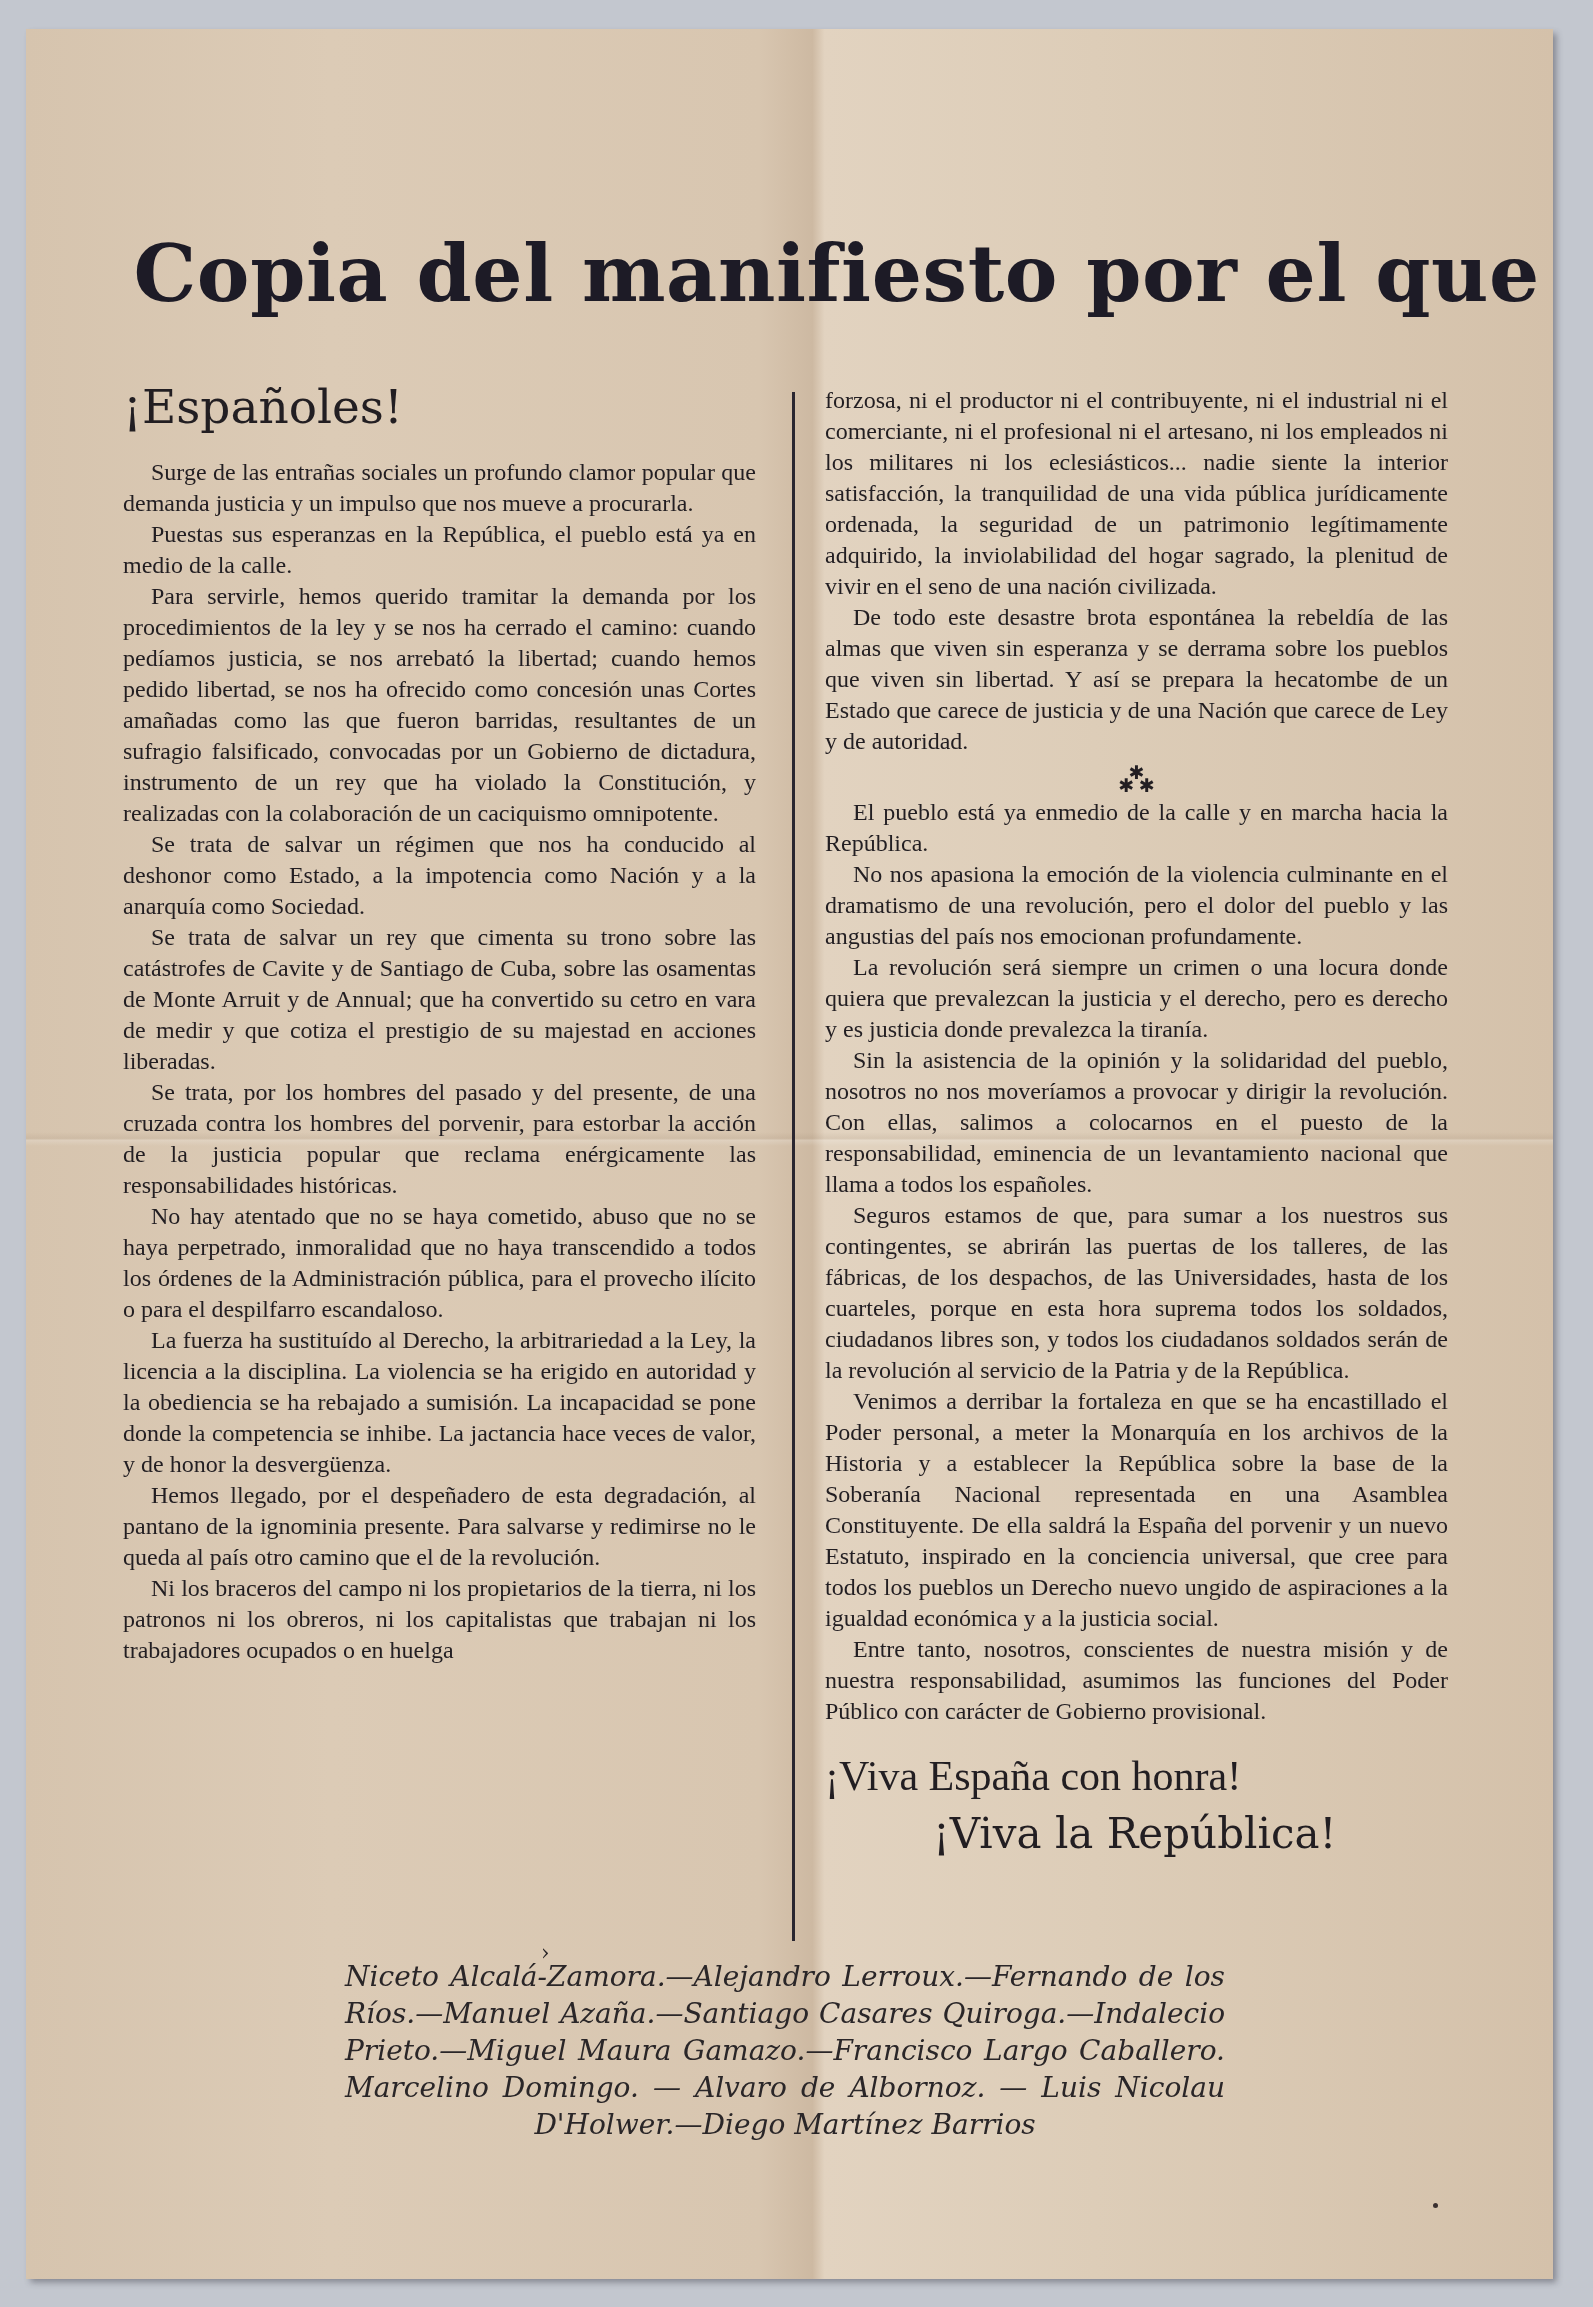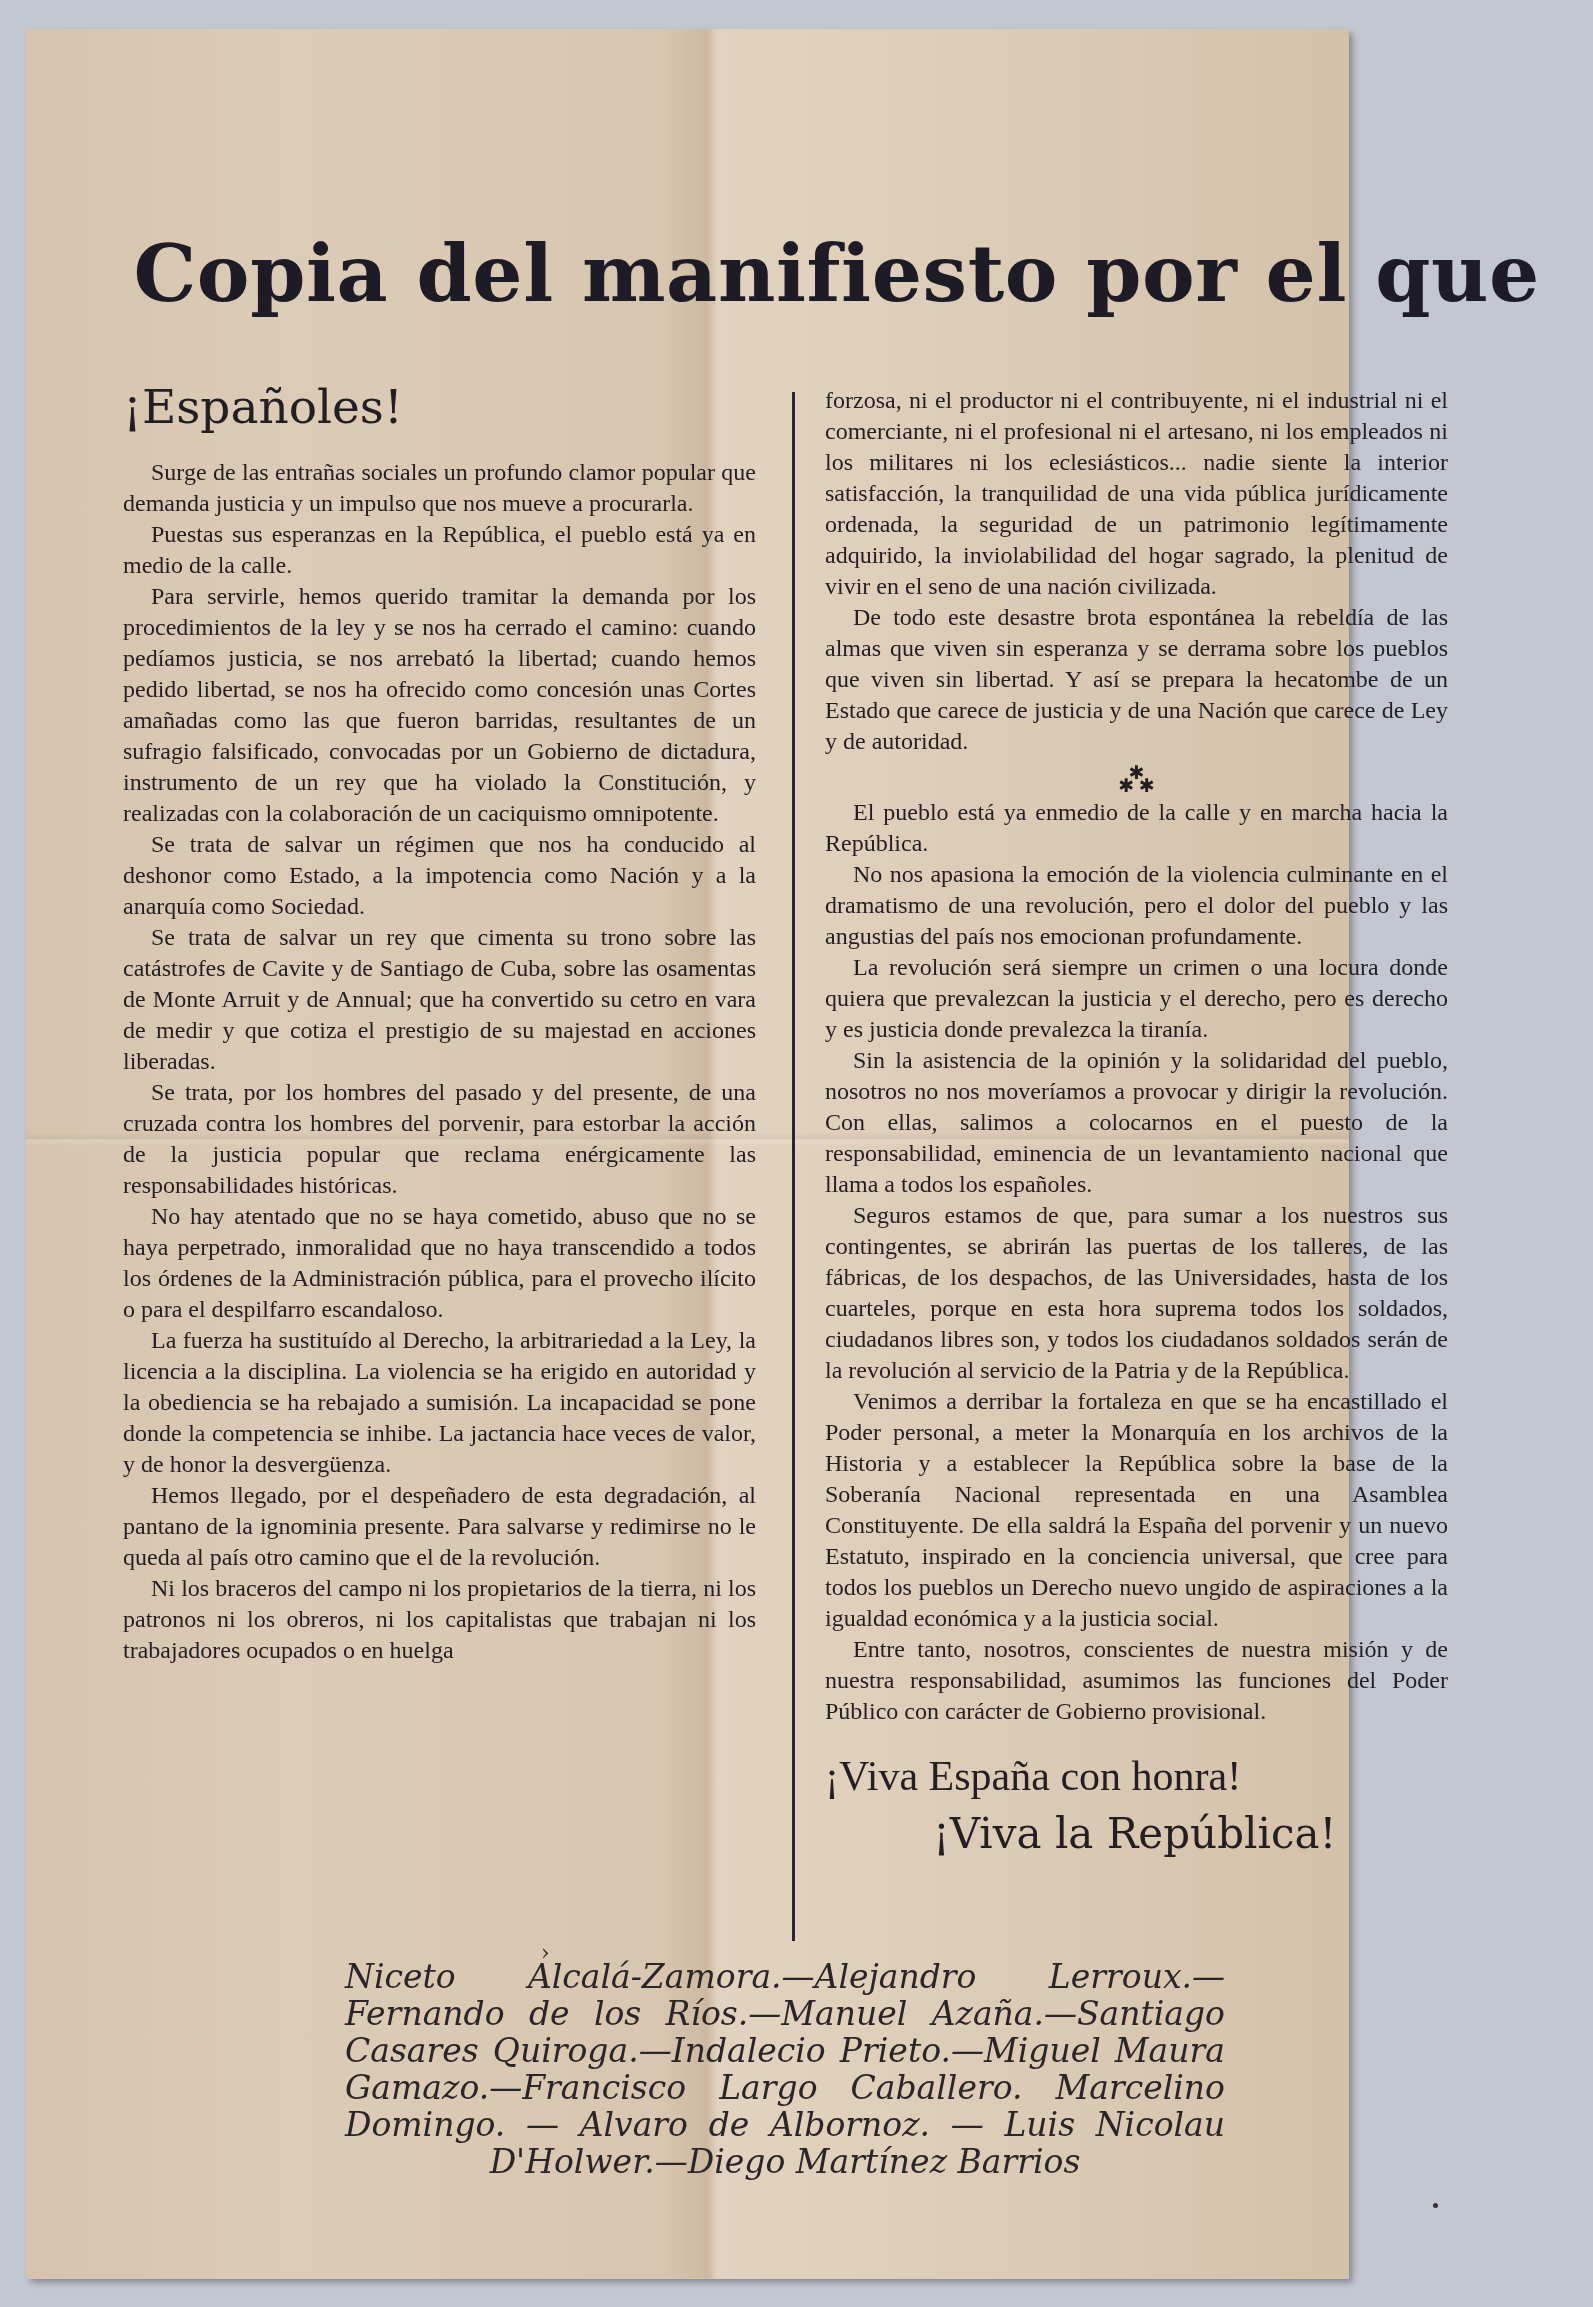--- a/index.html
+++ b/index.html
@@ -2,21 +2,21 @@
 <html style="font-size:10px"><head>
 <meta charset="utf-8">
 <style>
   html, body { margin:0; padding:0; }
   body {
     width:1594px; height:2307px; position:relative; overflow:hidden;
     background:#c3c7cf;
     font-family:"DejaVu Serif", serif;
   }
   .paper {
-    position:absolute; left:26.4px; top:29px; width:1323px; height:2250px;
+    position:absolute; left:26.4px; top:29px; width:1527px; height:2250px;
     background:linear-gradient(90deg,#d6c4ae 0%,#dccbb6 20%,#d8c6b0 48%,#cdb9a2 51.5%,#e2d3c0 52.3%,#ddcdb8 70%,#d4c1aa 100%);
     box-shadow: 3.8px 3.8px 6.3px rgba(60,60,70,0.45);
   }
   .paper::after {
     content:""; position:absolute; left:0; right:0; top:1103px; height:14px;
     background:linear-gradient(180deg, rgba(0,0,0,0) 0%, rgba(120,95,70,0.10) 45%, rgba(255,255,255,0.18) 60%, rgba(0,0,0,0) 100%);
   }
   .title {
     position:absolute; left:107px; top:132px; width:1353px;
     font-family:"DejaVu Serif", serif; color:#1d1b26;
@@ -44,21 +44,21 @@
   }
   .cheer1 {
     font-family:Liberation Serif, serif; font-size:42px; line-height:58px; margin-top:20px;
   }
   .cheer2 {
     font-family:"DejaVu Serif", serif; font-size:42px; line-height:58px; text-align:center; padding-right:3.8px;
   }
   .signatories {
     position:absolute; left:345px; top:1958px; width:880px;
     font-family:"DejaVu Serif", serif; font-style:italic; color:#2a2628;
-    font-size:33px; line-height:37px; text-align:justify; text-align-last:center;
+    font-size:28px; line-height:37px; text-align:justify; text-align-last:center;
   }
   .mark { position:absolute; left:541px; top:1940px; font-size:21.4px; color:#2a2628; }
   .dot { position:absolute; width:5px; height:5px; border-radius:50%; background:#3a3030; }
 </style>
 </head>
 <body>
 
 <div class="paper">
   <h1 class="title">
     <span class="line">Copia del manifiesto por el que</span>

